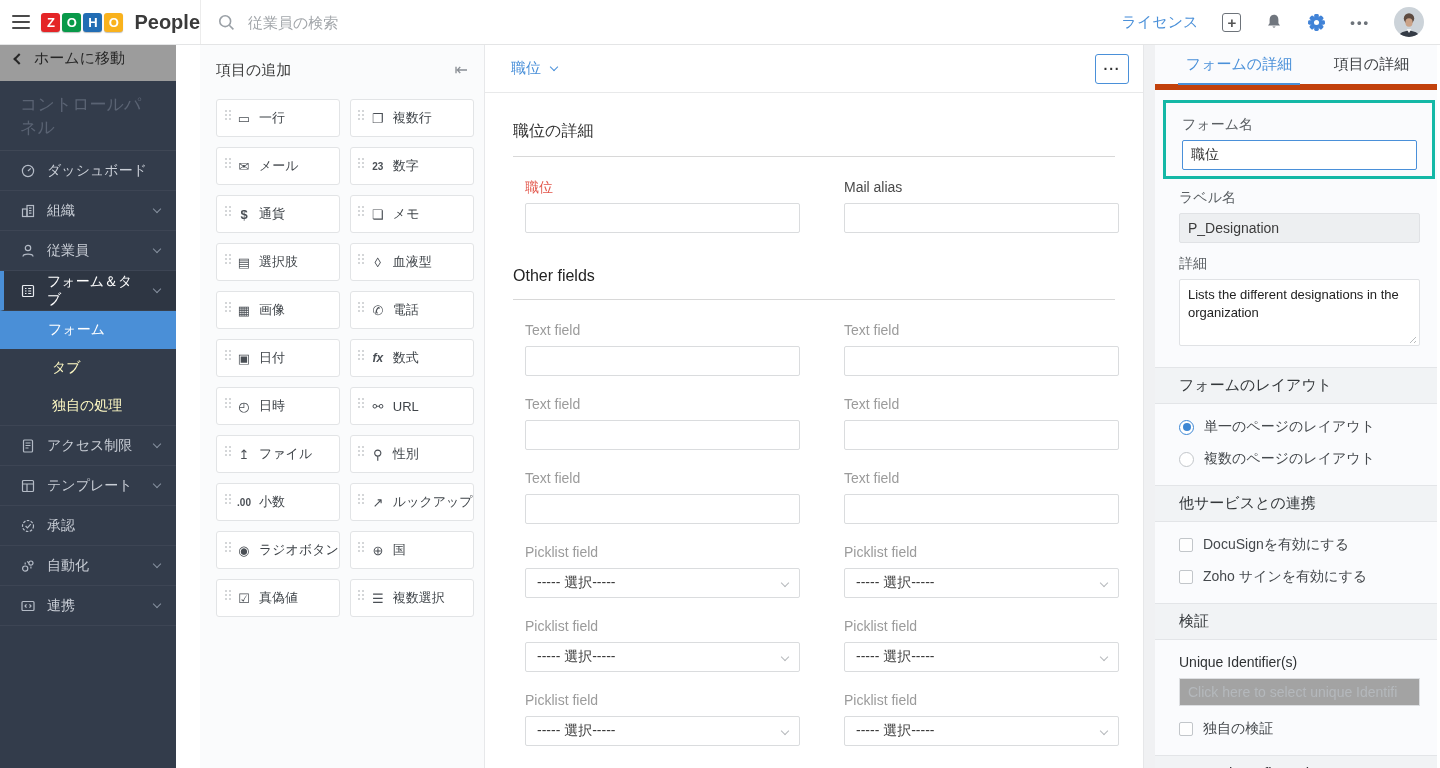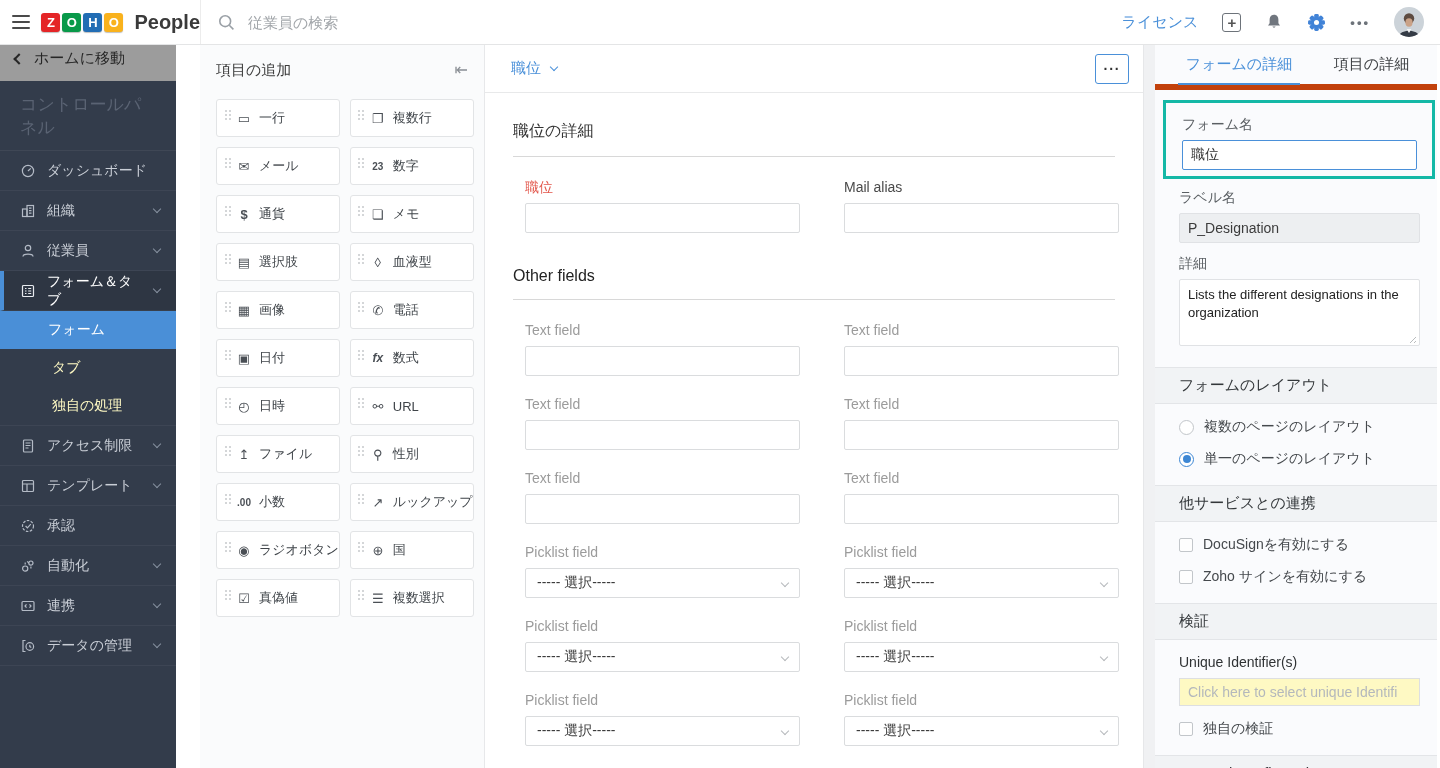--- a/index.html
+++ b/index.html
@@ -130,21 +130,21 @@
     border-bottom:1px solid #e3e5e8;padding:8px 24px;font-size:15px;color:#33373a;}
   .opt-row{display:flex;align-items:center;gap:10px;padding:0 24px;margin:14px 0;font-size:14px;
     color:#45494d;cursor:pointer;}
   .radio{width:15px;height:15px;border-radius:50%;border:1.5px solid #c2c6ca;background:#fff;
     position:relative;flex:none;}
   .radio.on{border-color:#3d87d4;}
   .radio.on::after{content:"";position:absolute;inset:2.5px;border-radius:50%;background:#3d87d4;}
   .cbox{width:14px;height:14px;border:1px solid #c2c6ca;border-radius:2px;background:#fefefe;flex:none;}
   .uid{padding:0 20px 0 24px;margin-top:14px;}
   .uid-label{font-size:14px;color:#2f3234;margin-bottom:8px;}
-  .uid input{width:100%;height:28px;border:1px solid #dddfe2;background:#fef9c3;font-size:14px;
+  .uid input{width:100%;height:28px;border:1px solid #dddfe2;background:#a3a3a3;font-size:14px;
     padding:0 8px;color:#333;outline:none;font-family:inherit;}
   .uid input::placeholder{color:#b4b8bc;}
 </style>
 </head>
 <body>
 
 <header class="topbar" data-name="top-bar">
   <div class="tb-left" data-name="brand-area">
     <span class="burger" data-name="hamburger-menu-icon">
         <i></i>
@@ -272,29 +272,20 @@
     <span class="chev" data-name="chevron-down-icon"></span>
   </div>
   <div class="side-item" data-name="sidebar-item-integrations">
     <svg width="16" height="16" viewBox="0 0 16 16" fill="none" stroke="currentColor" stroke-width="1.2" data-name="integration-code-icon">
       <rect x="2" y="3.5" width="12" height="9" rx="1"></rect>
         <path d="M6.5 6.3 L5 8 l1.5 1.7 M9.5 6.3 L11 8 l-1.5 1.7"></path>
     </svg>
     <span class="lbl" data-name="sidebar-item-label">連携</span>
     <span class="chev" data-name="chevron-down-icon"></span>
   </div>
-  <div class="side-item" data-name="sidebar-item-data-management">
-    <svg width="16" height="16" viewBox="0 0 16 16" fill="none" stroke="currentColor" stroke-width="1.2" data-name="data-management-icon">
-      <path d="M5.5 2.5 H3 V13.5 H5.5"></path>
-        <circle cx="9.8" cy="8.5" r="3.8"></circle>
-        <path d="M9.8 6.8 V8.6 L11.3 9.6"></path>
-    </svg>
-    <span class="lbl" data-name="sidebar-item-label">データの管理</span>
-    <span class="chev" data-name="chevron-down-icon"></span>
-  </div>
 </nav>
 
 <aside class="palette" data-name="field-palette">
   <div class="palette-head">
     <span data-name="palette-title">項目の追加</span>
     <span class="collapse" data-name="collapse-panel-icon">⇤</span>
   </div>
   <div class="cards" data-name="palette-cards">
     <div class="card" data-name="palette-item-single-line">
         <span class="handle" data-name="drag-handle-icon">
@@ -575,27 +566,27 @@
   <div class="rgroup">
     <div class="rlabel mt10" data-name="label-name-label">ラベル名</div>
     <input class="rinput disabled" disabled="" data-name="label-name-input" value="P_Designation" style="">
     <div class="rlabel mt12" data-name="description-label">詳細</div>
     <div class="tawrap" data-name="description-textarea-wrap">
       <textarea class="rtextarea" data-name="description-textarea" style="">Lists the different designations in the organization</textarea>
     </div>
   </div>
 
   <div class="rsection" data-name="section-form-layout">フォームのレイアウト</div>
+  <div class="opt-row" data-name="layout-option-single-page">
+    <span class="radio on" data-name="radio-selected-icon"></span>
+    <span data-name="layout-option-label">単一のページのレイアウト</span>
+  </div>
   <div class="opt-row" data-name="layout-option-multi-page">
     <span class="radio" data-name="radio-unselected-icon"></span>
     <span data-name="layout-option-label">複数のページのレイアウト</span>
-  </div>
-  <div class="opt-row" data-name="layout-option-single-page">
-    <span class="radio on" data-name="radio-selected-icon"></span>
-    <span data-name="layout-option-label">単一のページのレイアウト</span>
   </div>
 
   <div class="rsection" data-name="section-other-services">他サービスとの連携</div>
   <div class="opt-row" data-name="enable-docusign-checkbox-row">
     <span class="cbox" data-name="checkbox-unchecked-icon"></span>
     <span data-name="service-option-label">DocuSignを有効にする</span>
   </div>
   <div class="opt-row" data-name="enable-zoho-sign-checkbox-row">
     <span class="cbox" data-name="checkbox-unchecked-icon"></span>
     <span data-name="service-option-label">Zoho サインを有効にする</span>

